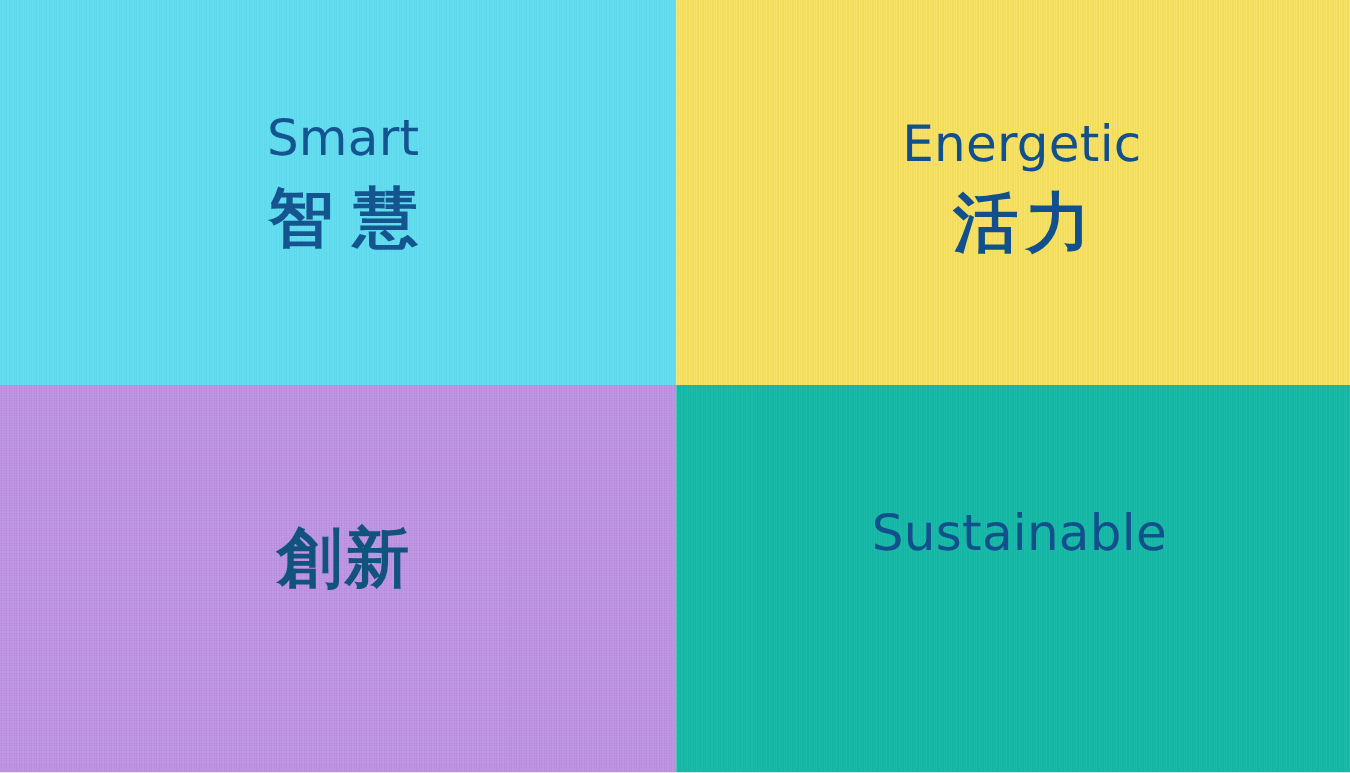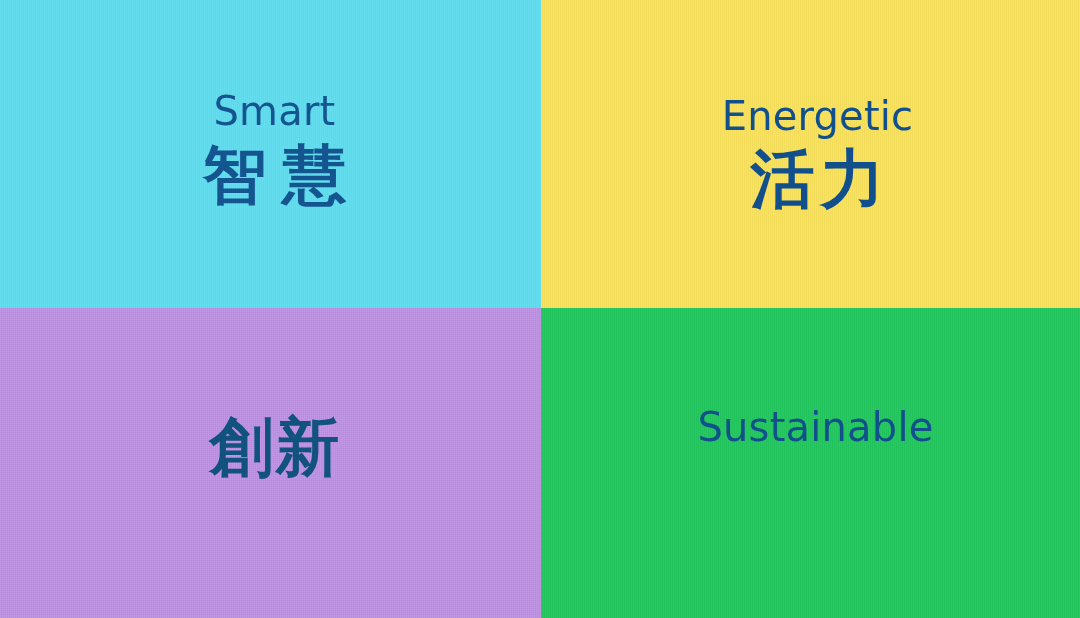--- a/index.html
+++ b/index.html
@@ -70,21 +70,21 @@
     font-weight: 400;
     font-size: 40px;
     line-height: 44px;
     letter-spacing: 0.2px;
     white-space: nowrap;
   }
 
   .zh {
     font-family: "DejaVu Sans", "Liberation Sans", sans-serif;
     font-weight: 700;
-    font-size: 64px;
+    font-size: 52px;
     line-height: 84px;
     letter-spacing: 4px;
     white-space: nowrap;
   }
 
   
   #q-smart       .label-stack { padding-top: 89px;  padding-left: 8px;  }
   #q-energetic   .label-stack { padding-top: 94px;  padding-left: 14px; }
   #q-innovative  .label-stack { padding-top: 97px;  padding-left: 8px;  }
   #q-sustainable .label-stack { padding-top: 97px;  padding-left: 10px; }
@@ -112,19 +112,19 @@
       <div class="zh" style="color: rgb(17, 80, 140); font-family: Liberation Serif, serif;">活力</div>
     </div>
   </section>
 
   <section class="quad dither" id="q-innovative" style="background-color: rgb(187, 143, 224);">
     <div class="label-stack">
       <div class="zh" style="color: rgb(17, 82, 127);">創新</div>
     </div>
   </section>
 
-  <section class="quad dither-soft" id="q-sustainable" style="background-color: #22c55e;">
+  <section class="quad dither-soft" id="q-sustainable" style="background-color: #14b8a6;">
     <div class="label-stack">
       <div class="en" style="color: rgb(18, 80, 140);">Sustainable</div>
     </div>
   </section>
 
 </div>
 
 </body></html>

